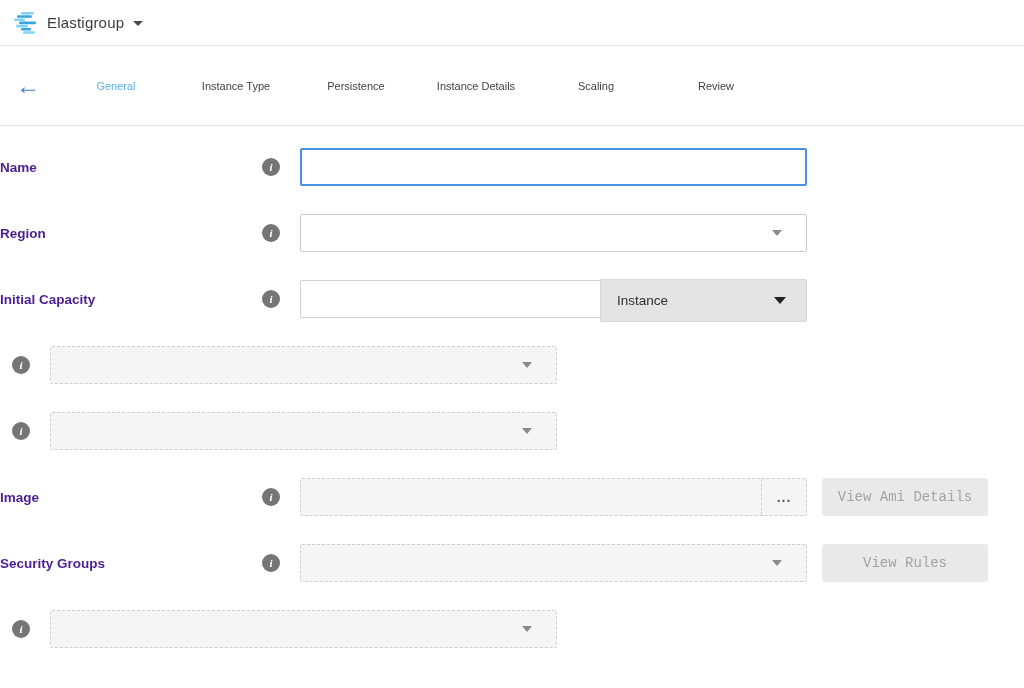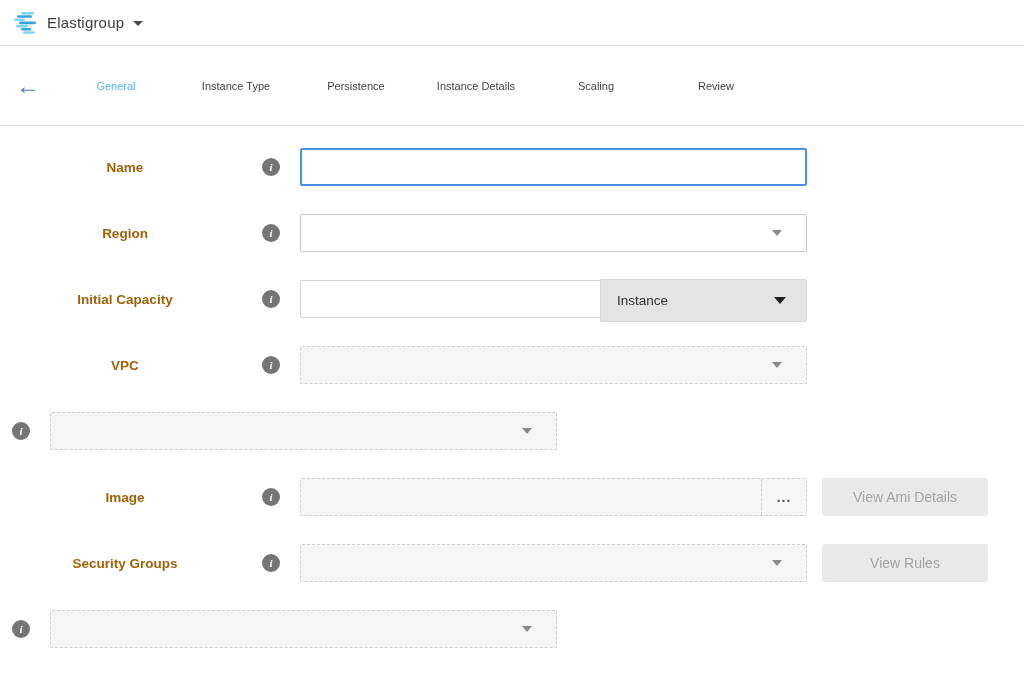--- a/index.html
+++ b/index.html
@@ -44,22 +44,22 @@
     width: 120px; text-align: center;
     font-size: 11px; color: #424242;
     cursor: pointer; white-space: nowrap;
   }
   .tab.active { color: #5ab2f0; }
 
   
   .form { padding-top: 22px; }
   .row { display: flex; align-items: center; height: 38px; margin-bottom: 28px; }
   .label-cell {
-    width: 250px; text-align: center;
-    font-size: 13.5px; font-weight: bold; color: #a16207;
+    width: 250px; text-align: left;
+    font-size: 13.5px; font-weight: bold; color: #4c1d95;
   }
   .info {
     width: 18px; height: 18px; margin-left: 12px; margin-right: 20px;
     flex: 0 0 18px;
     border-radius: 50%; background: #757575;
     color: #fff; font-size: 11px; font-weight: bold;
     font-family: "Liberation Serif", serif;
     display: flex; align-items: center; justify-content: center;
     cursor: pointer; font-style: italic;
   }
@@ -120,21 +120,21 @@
     display: flex; align-items: center; justify-content: center;
     font-size: 14px; font-weight: bold; color: #555; letter-spacing: 1px;
     cursor: default;
   }
 
   .side-btn {
     margin-left: 15px;
     width: 166px; height: 38px;
     background: #e9e9e9; border: none; border-radius: 3px;
     font-size: 14px; color: #a3a3a3;
-    font-family: Liberation Sans, sans-serif;
+    font-family: Liberation Mono, monospace;
     cursor: default;
   }
 </style>
 </head>
 <body>
 
 <div class="topbar">
   <svg class="logo" viewBox="0 0 24 22">
     <rect x="7" y="0" width="13" height="2.6" rx="1.3" fill="#7fd4f7"></rect>
     <rect x="3" y="3.2" width="15" height="2.6" rx="1.3" fill="#36a5e0"></rect>
@@ -184,21 +184,20 @@
     <div class="field-cell">
       <input class="combo-input" value="" style="">
       <div class="unit-select">
         <span>Instance</span>
         <span class="caret-dark"></span>
       </div>
     </div>
   </div>
 
   <div class="row">
-    <div class="label-cell">VPC</div>
     <div class="info">i</div>
     <div class="field-cell">
       <div class="select disabled">
         <span class="caret"></span>
       </div>
     </div>
   </div>
 
   <div class="row">
     <div class="info">i</div>

